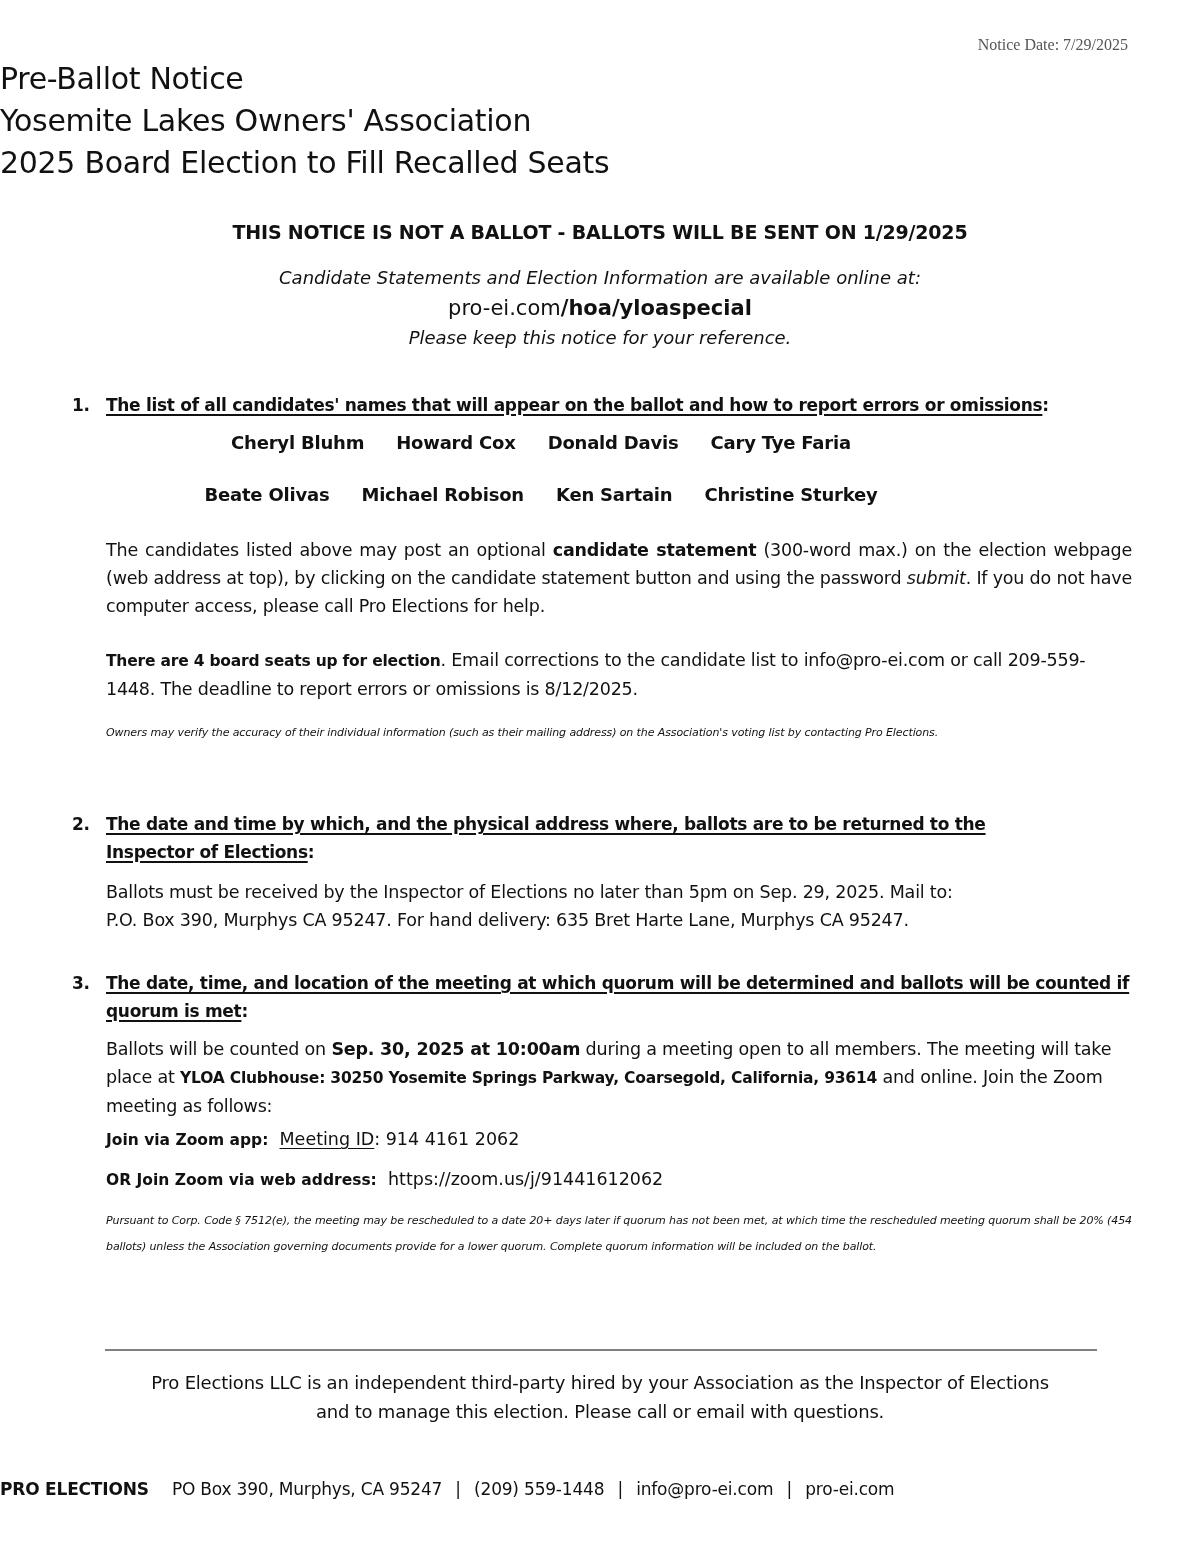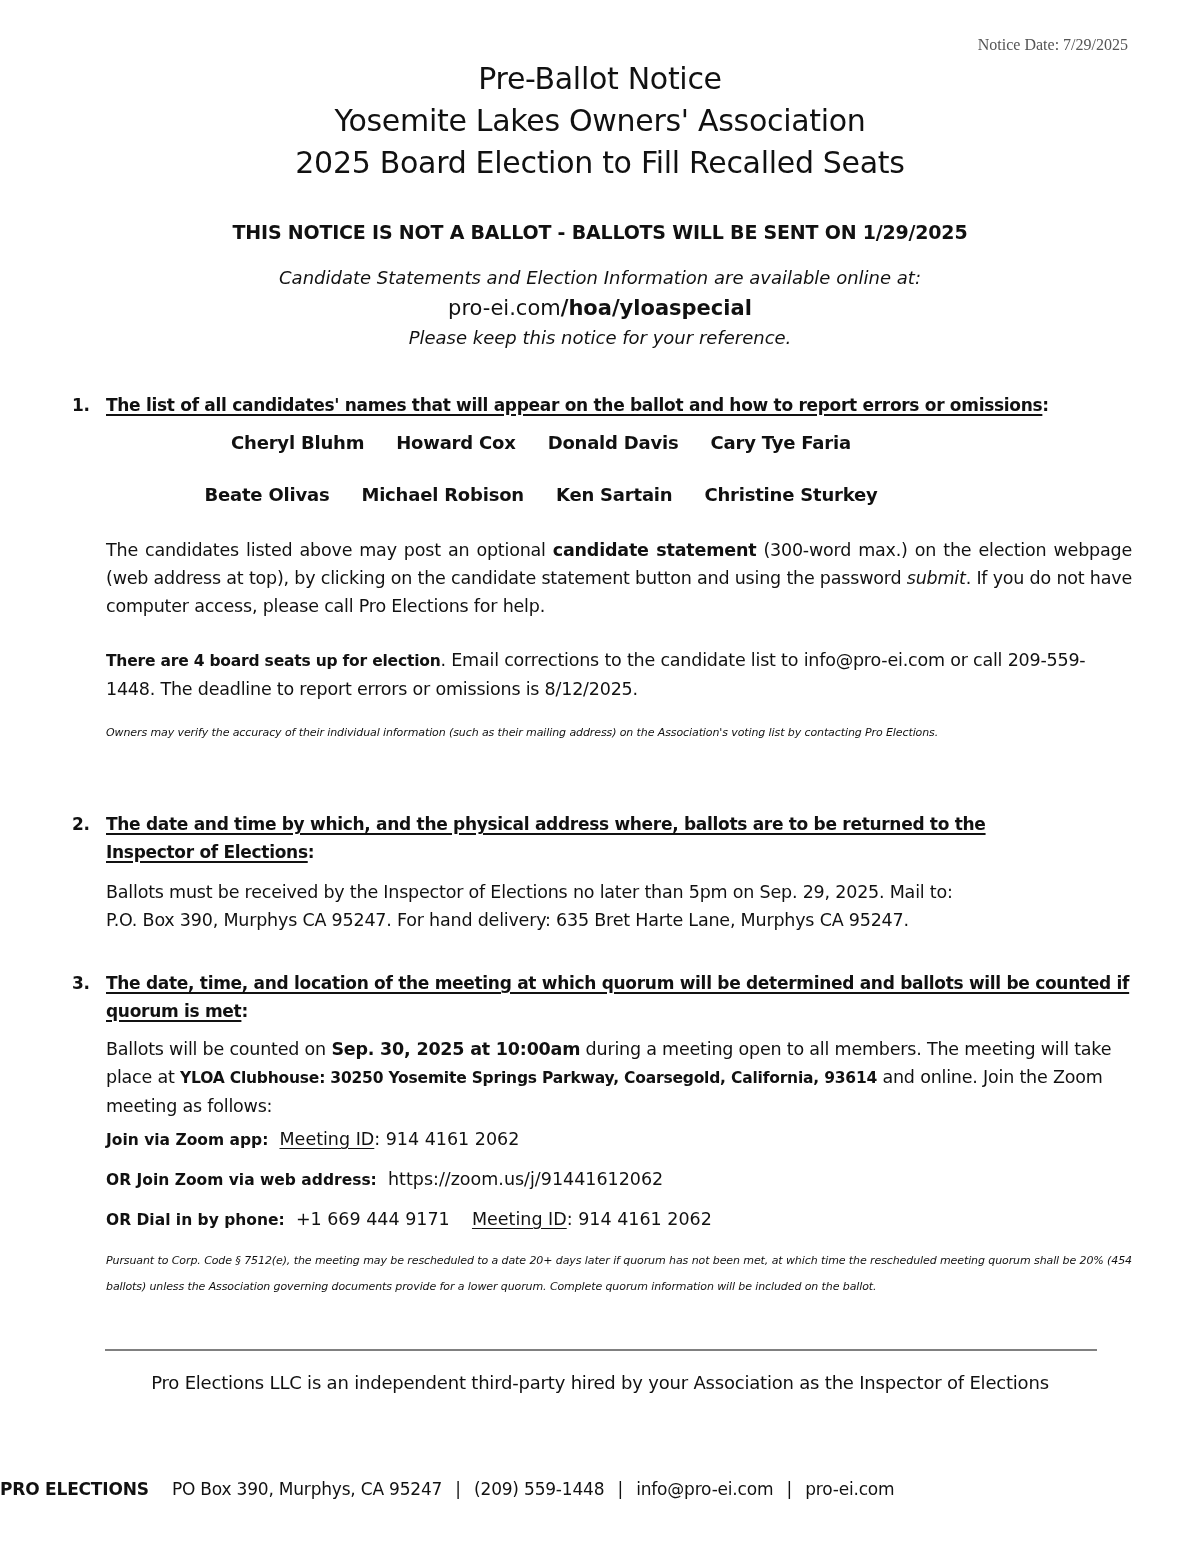--- a/index.html
+++ b/index.html
@@ -21,21 +21,21 @@
       right: 72px;
       font-family: "Liberation Serif", serif;
       font-size: 16px;
       color: #555555;
     }
     .title-block {
       position: absolute;
       top: 58px;
       left: 0;
       width: 1200px;
-      text-align: center;
+      text-align: left;
       font-family: "DejaVu Sans", sans-serif;
       font-size: 30px;
       line-height: 42px;
       color: #111;
       letter-spacing: -0.3px;
     }
     .title-block div { white-space: nowrap; }
     .not-ballot {
       position: absolute;
       top: 221px;
@@ -205,31 +205,29 @@
     <span class="sec-title"><u>The date, time, and location of the meeting at which quorum will be determined and ballots will be counted if quorum is met</u><span>:</span></span>
   </div>
   <div class="body-text" style="margin-top:10px;"><span>Ballots will be counted on </span><b>Sep. 30, 2025 at 10:00am</b><span> during a meeting open to all members. The meeting will take place at </span><span class="small-bold">YLOA Clubhouse: 30250 Yosemite Springs Parkway, Coarsegold, California, 93614</span><span> and online. Join the Zoom meeting as follows:</span></div>
 
   <div class="zoom-line">
     <span class="lbl">Join via Zoom app:</span>&nbsp; <span class="mid">Meeting ID</span><span>: 914 4161 2062</span>
   </div>
   <div class="zoom-line">
     <span class="lbl">OR Join Zoom via web address:</span>&nbsp; <span>https://zoom.us/j/91441612062</span>
   </div>
-  <div class="zoom-line">
-    <span class="lbl">OR Dial in by phone:</span>&nbsp; <span>+1 669 444 9171</span>&nbsp;&nbsp;&nbsp; <span class="mid">Meeting ID</span><span>: 914 4161 2062</span>
-  </div>
 
   <div class="body-text italic-small justify" style="margin-top:8px;">Pursuant to Corp. Code § 7512(e), the meeting may be rescheduled to a date 20+ days later if quorum has not been met, at which time the rescheduled meeting quorum shall be 20% (454 ballots) unless the Association governing documents provide for a lower quorum. Complete quorum information will be included on the ballot.</div>
 </div>
 
 <div class="divider"></div>
 
 <div class="closing">
   <div>Pro Elections LLC is an independent third-party hired by your Association as the Inspector of Elections</div>
+  <div>and to manage this election.  Please call or email with questions.</div>
 </div>
 
 <div class="footer">
   <span class="brand">PRO ELECTIONS</span>
   <span>PO Box 390, Murphys, CA 95247</span>
   <span class="sep">|</span>
   <span>(209) 559-1448</span>
   <span class="sep">|</span>
   <span>info@pro-ei.com</span>
   <span class="sep">|</span>

